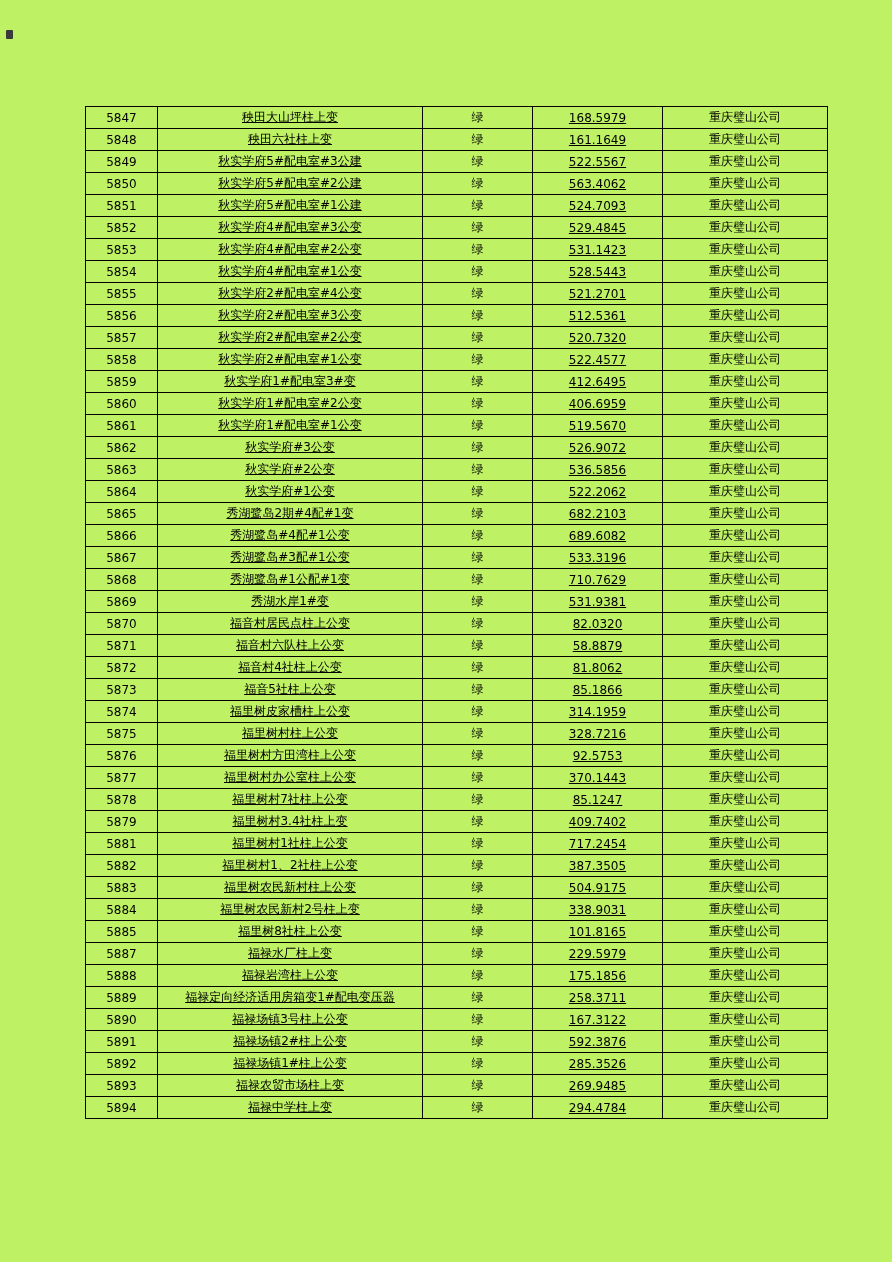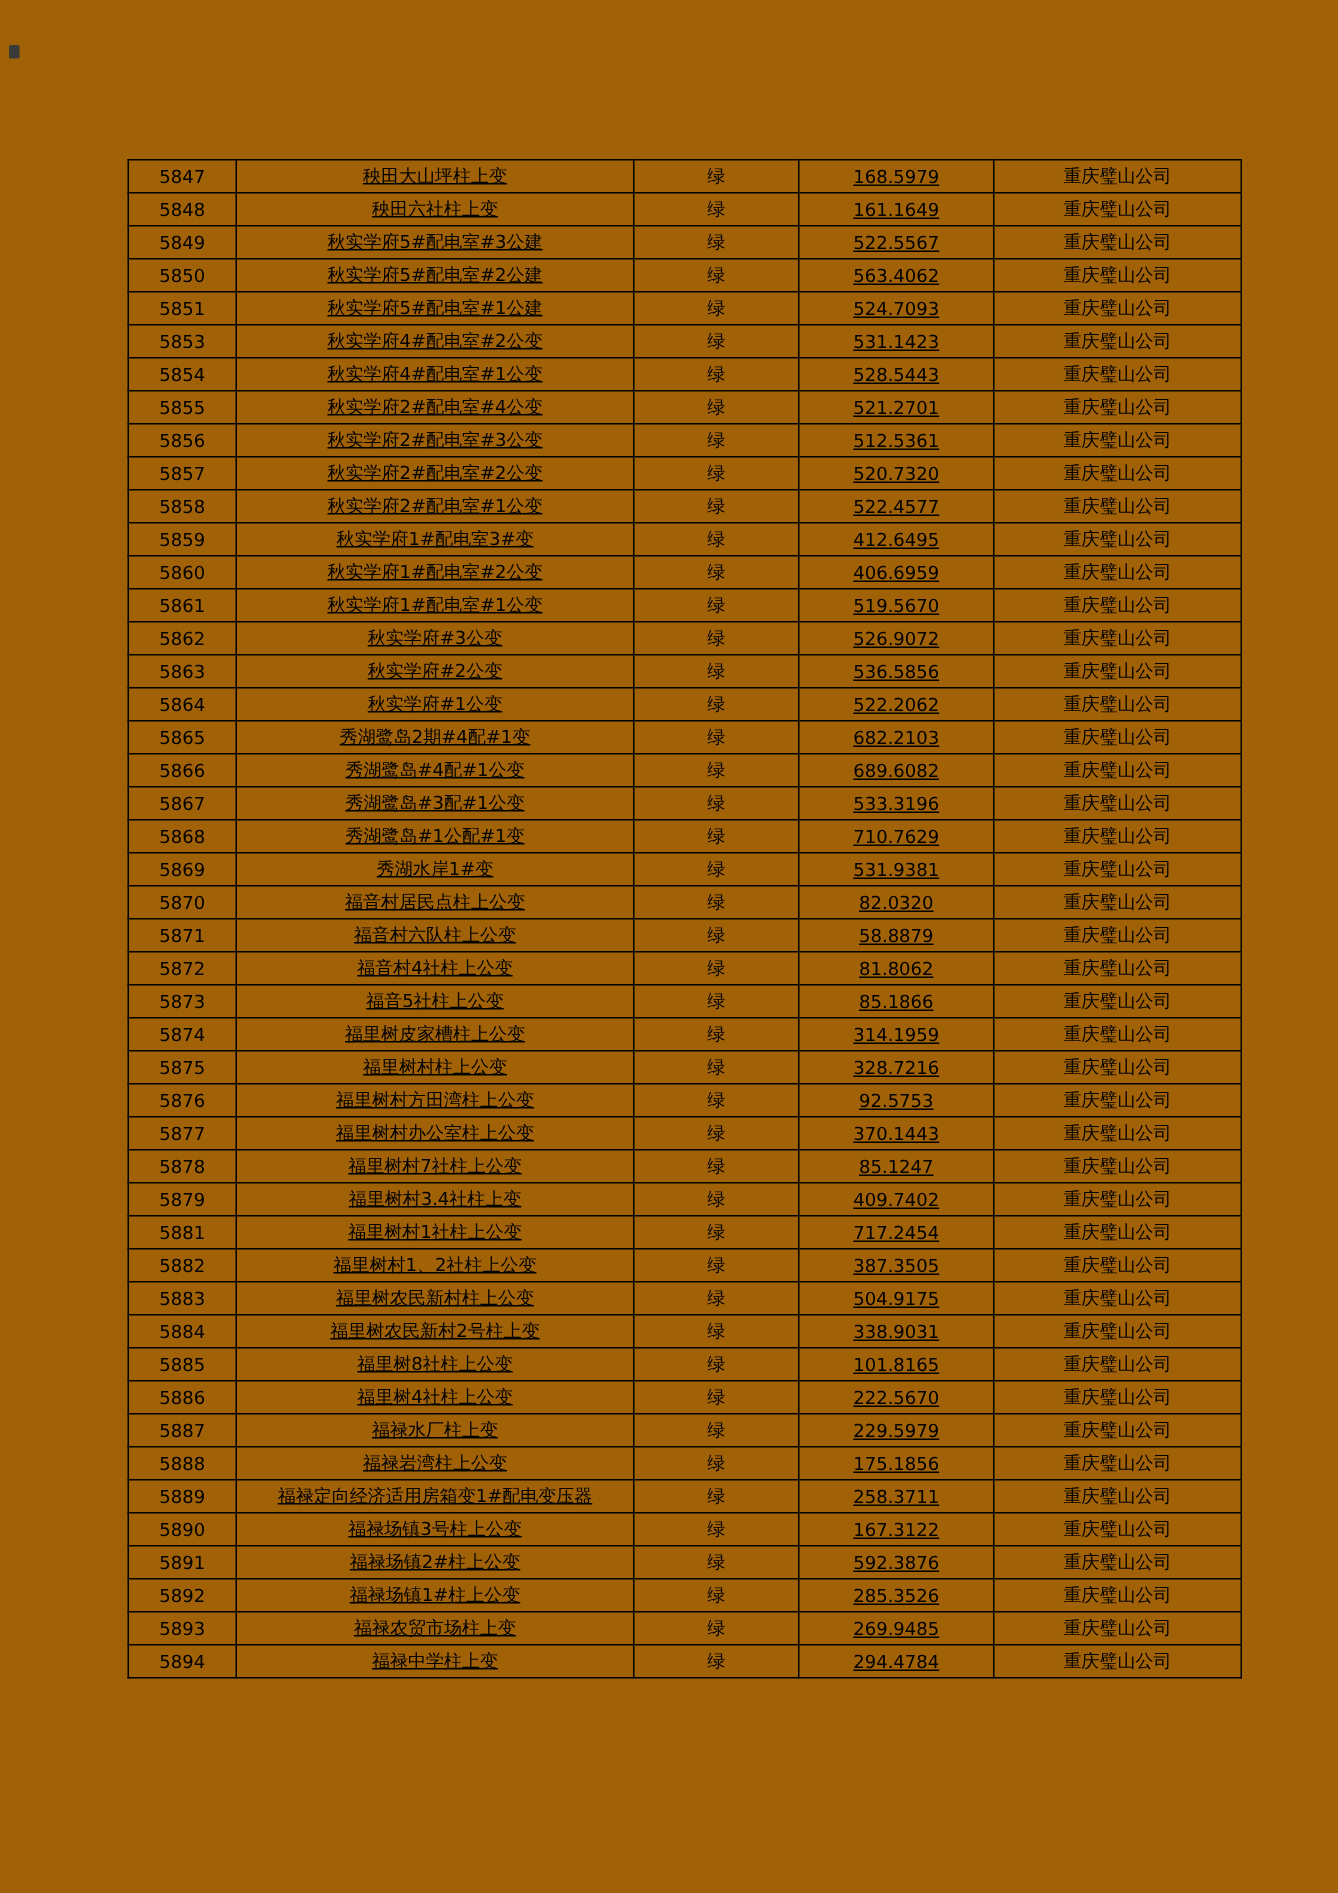--- a/index.html
+++ b/index.html
@@ -5,21 +5,21 @@
   html, body {
     margin: 0;
     padding: 0;
     background: #ffffff;
     font-family: "DejaVu Sans", "Liberation Sans", sans-serif;
   }
   .page {
     position: relative;
     width: 892px;
     height: 1262px;
-    background: #a16207;
+    background: #bef264;
     overflow: hidden;
   }
   .stray-mark {
     position: absolute;
     left: 6px;
     top: 30px;
     width: 7px;
     height: 9px;
     background: #3a3a3a;
     border-radius: 1px;
@@ -85,20 +85,27 @@
           <td class="col-company">重庆璧山公司</td>
         </tr>
         <tr>
           <td class="col-id">5851</td>
           <td class="col-name">秋实学府5#配电室#1公建</td>
           <td class="col-status">绿</td>
           <td class="col-load">524.7093</td>
           <td class="col-company">重庆璧山公司</td>
         </tr>
         <tr>
+          <td class="col-id">5852</td>
+          <td class="col-name">秋实学府4#配电室#3公变</td>
+          <td class="col-status">绿</td>
+          <td class="col-load">529.4845</td>
+          <td class="col-company">重庆璧山公司</td>
+        </tr>
+        <tr>
           <td class="col-id">5853</td>
           <td class="col-name">秋实学府4#配电室#2公变</td>
           <td class="col-status">绿</td>
           <td class="col-load">531.1423</td>
           <td class="col-company">重庆璧山公司</td>
         </tr>
         <tr>
           <td class="col-id">5854</td>
           <td class="col-name">秋实学府4#配电室#1公变</td>
           <td class="col-status">绿</td>
@@ -306,27 +313,20 @@
           <td class="col-name">福里树农民新村2号柱上变</td>
           <td class="col-status">绿</td>
           <td class="col-load">338.9031</td>
           <td class="col-company">重庆璧山公司</td>
         </tr>
         <tr>
           <td class="col-id">5885</td>
           <td class="col-name">福里树8社柱上公变</td>
           <td class="col-status">绿</td>
           <td class="col-load">101.8165</td>
-          <td class="col-company">重庆璧山公司</td>
-        </tr>
-        <tr>
-          <td class="col-id">5886</td>
-          <td class="col-name">福里树4社柱上公变</td>
-          <td class="col-status">绿</td>
-          <td class="col-load">222.5670</td>
           <td class="col-company">重庆璧山公司</td>
         </tr>
         <tr>
           <td class="col-id">5887</td>
           <td class="col-name">福禄水厂柱上变</td>
           <td class="col-status">绿</td>
           <td class="col-load">229.5979</td>
           <td class="col-company">重庆璧山公司</td>
         </tr>
         <tr>

